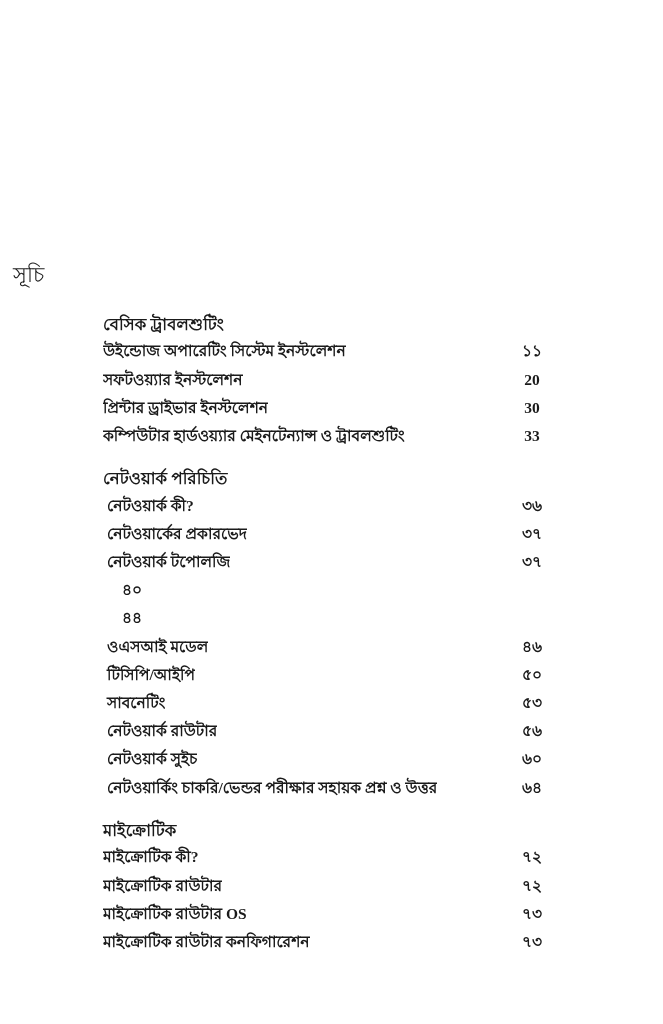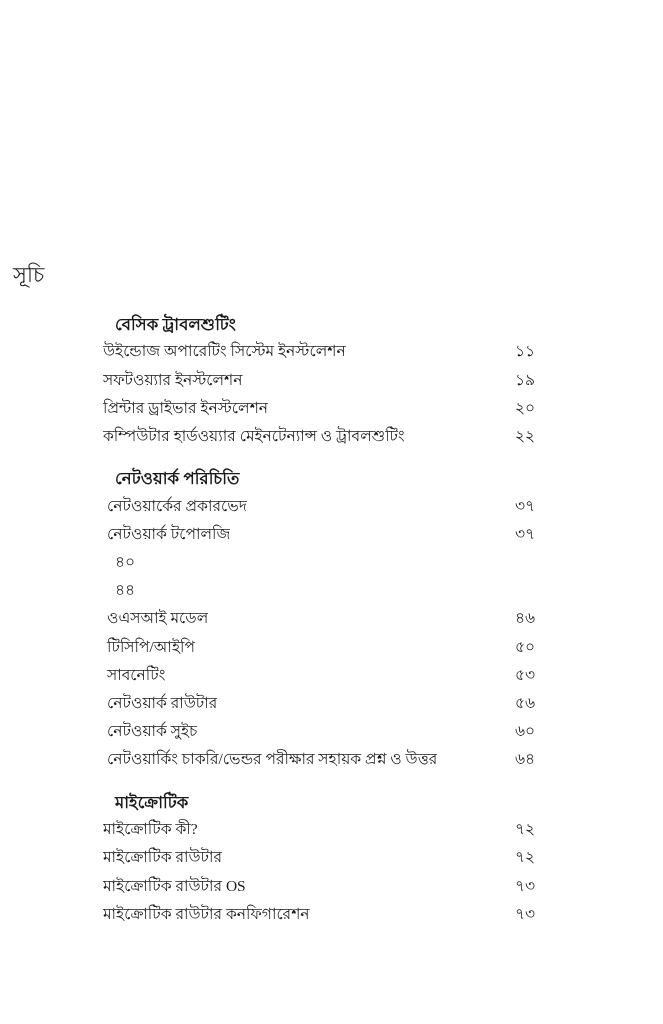--- a/index.html
+++ b/index.html
@@ -53,54 +53,54 @@
     padding: 0;
   }
   .section + .section {
     margin-top: 17px;
   }
 
   .section-heading {
     font-size: 16.5px;
     font-weight: 700;
     line-height: 1.42;
-    margin: 0 0 1px 12px;
+    margin: 0 0 1px 0;
     letter-spacing: 0.1px;
   }
 
   .entries {
     list-style: none;
     margin: 0;
     padding: 0;
   }
 
   .entry {
     display: flex;
     align-items: baseline;
     justify-content: space-between;
     font-size: 15.5px;
-    font-weight: 400;
+    font-weight: 700;
     line-height: 1.82;
     white-space: nowrap;
   }
 
   
   .entries.indented .entry-label {
     padding-left: 4px;
   }
 
   .entry-label {
     flex: 0 1 auto;
     overflow: hidden;
     text-overflow: ellipsis;
   }
 
   .entry-page {
     flex: 0 0 auto;
-    text-align: left;
+    text-align: center;
     min-width: 34px;
     padding-left: 12px;
   }
 </style>
 </head>
 <body>
 
 <div class="page">
 
   <div class="toc-title">সূচি</div>
@@ -108,36 +108,40 @@
   <div class="toc-body">
       <div class="section">
         <div class="section-heading">বেসিক ট্রাবলশুটিং</div>
         <ul class="entries">
           <li class="entry">
             <span class="entry-label">উইন্ডোজ অপারেটিং সিস্টেম ইনস্টলেশন</span>
             <span class="entry-page">১১</span>
           </li>
           <li class="entry">
             <span class="entry-label">সফটওয়্যার ইনস্টলেশন</span>
-            <span class="entry-page">১৯</span>
+            <span class="entry-page">20</span>
           </li>
           <li class="entry">
             <span class="entry-label">প্রিন্টার ড্রাইভার ইনস্টলেশন</span>
-            <span class="entry-page">২০</span>
+            <span class="entry-page">30</span>
           </li>
           <li class="entry">
             <span class="entry-label">কম্পিউটার হার্ডওয়্যার মেইনটেন্যান্স ও ট্রাবলশুটিং</span>
-            <span class="entry-page">২২</span>
+            <span class="entry-page">33</span>
           </li>
         </ul>
       </div>
       <div class="section">
         <div class="section-heading">নেটওয়ার্ক পরিচিতি</div>
         <ul class="entries indented">
           <li class="entry">
+            <span class="entry-label">নেট‌ওয়ার্ক কী?</span>
+            <span class="entry-page">৩৬</span>
+          </li>
+          <li class="entry">
             <span class="entry-label">নেট‌ওয়ার্কের প্রকারভেদ</span>
             <span class="entry-page">৩৭</span>
           </li>
           <li class="entry">
             <span class="entry-label">নেট‌ওয়ার্ক টপোলজি</span>
             <span class="entry-page">৩৭</span>
           </li>
           <li class="entry">
             <span class="entry-page">৪০</span>
           </li>

